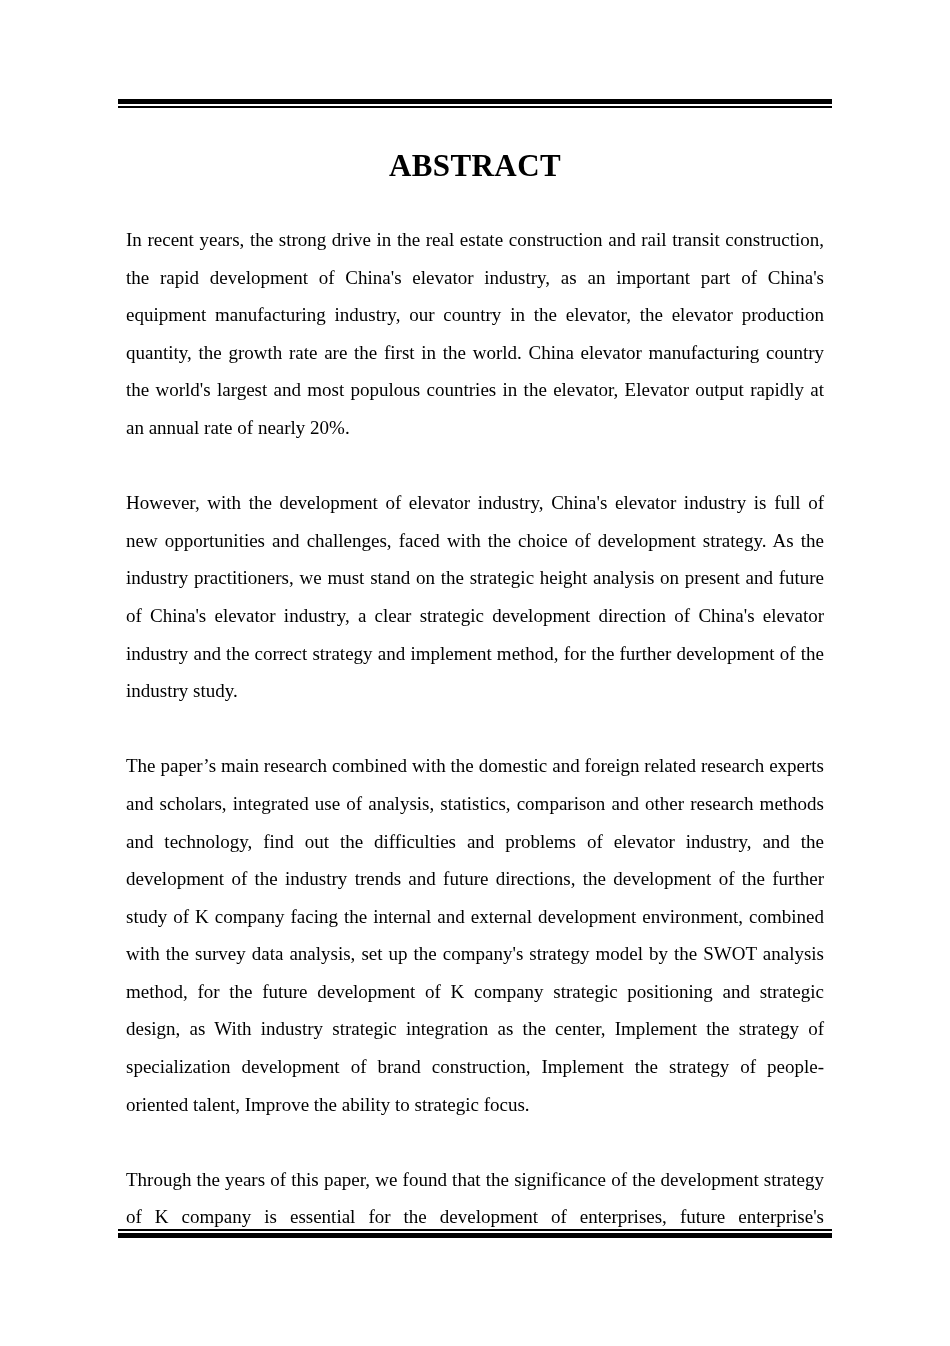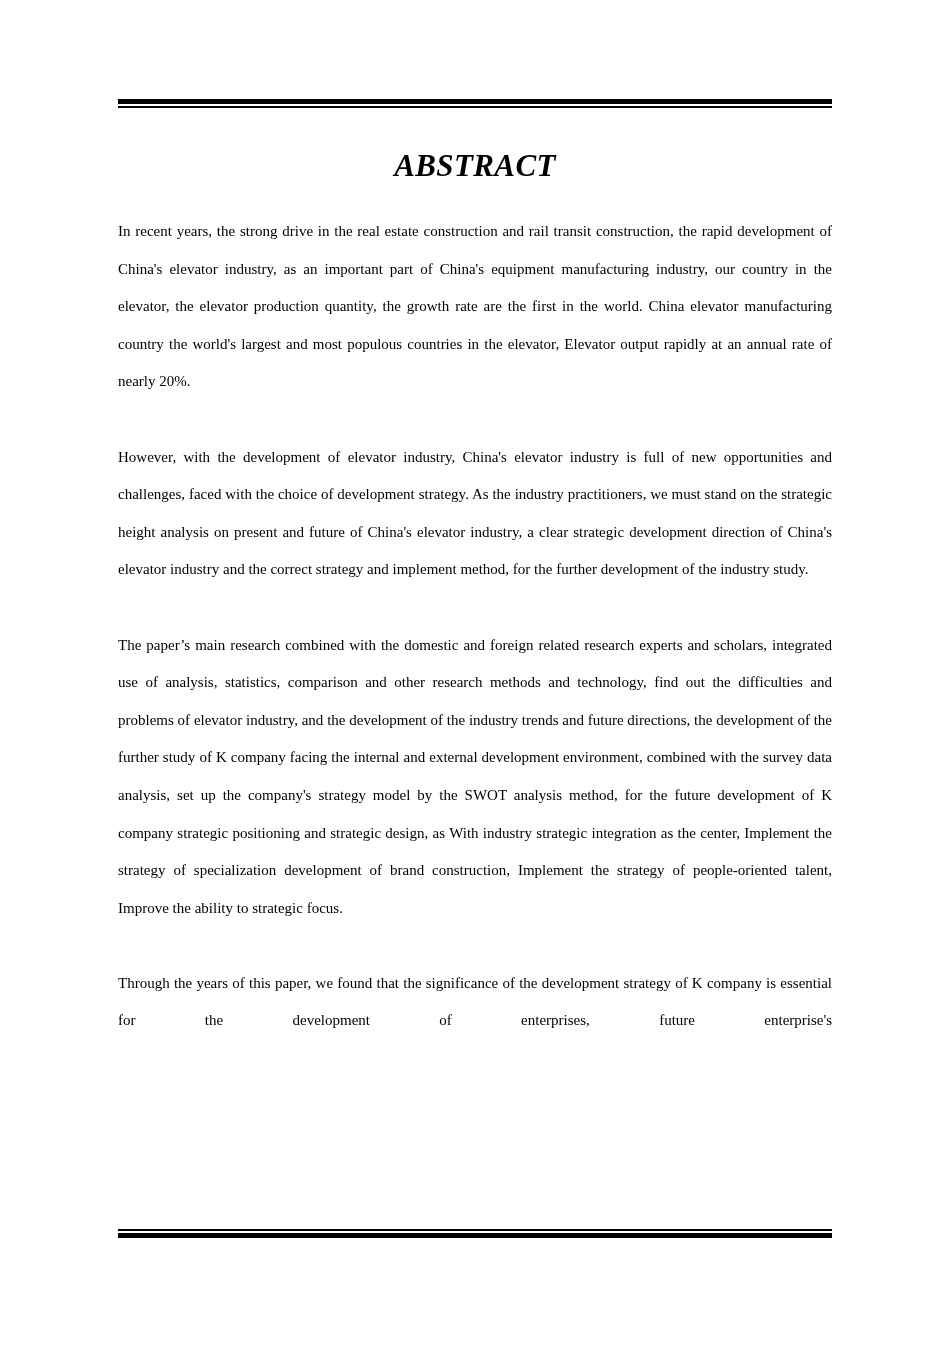--- a/index.html
+++ b/index.html
@@ -82,34 +82,33 @@
   .doc-title {
     position: absolute;
     top: 126px;
     left: 0;
     width: 714px;
     text-align: center;
     font-size: 31px;
     font-weight: bold;
     letter-spacing: 0.4px;
     line-height: 38px;
-    font-style: italic;
   }
 
   
   .body-text {
     position: absolute;
     top: 213px;
     left: 0;
     width: 714px;
   }
 
   .body-text p {
-    margin: 0;
-    font-size: 15px;
+    margin: 8px;
+    font-size: 19px;
     line-height: 37.6px;
     text-align: justify;
     text-justify: inter-word;
     hyphens: none;
   }
 
   .body-text p.spacer-after {
     margin-bottom: 37.6px;
   }
 

